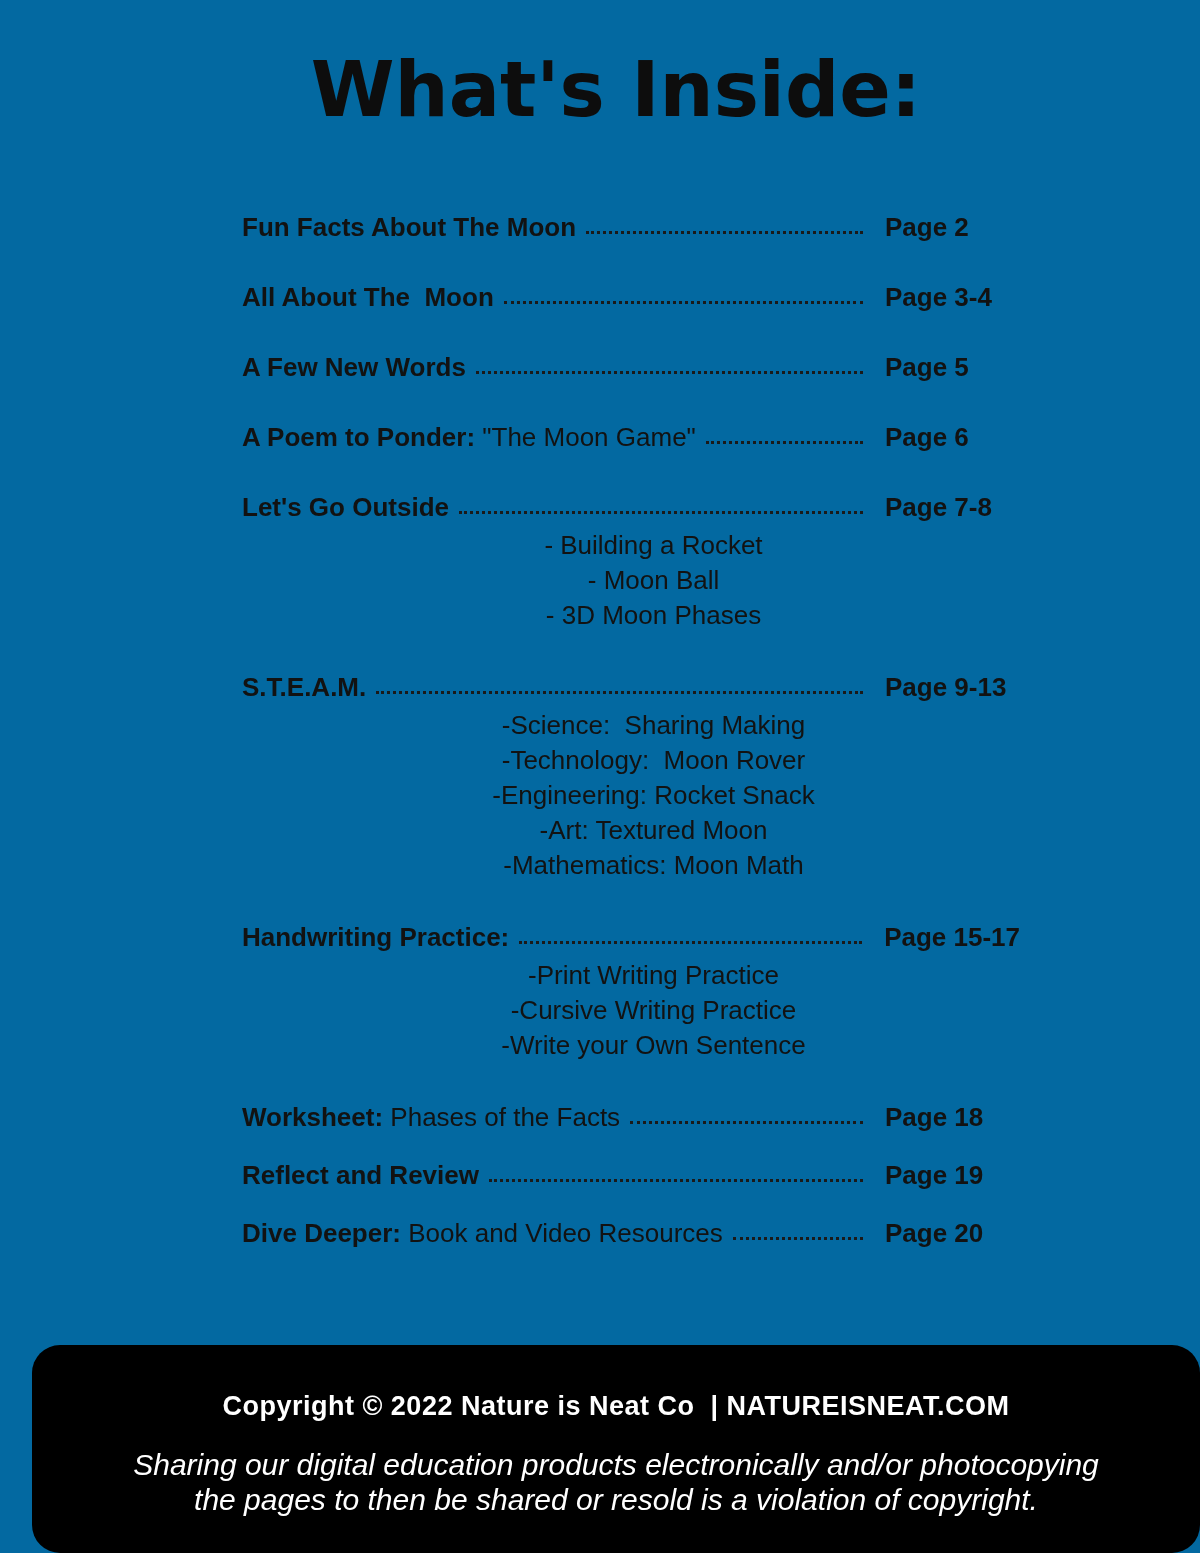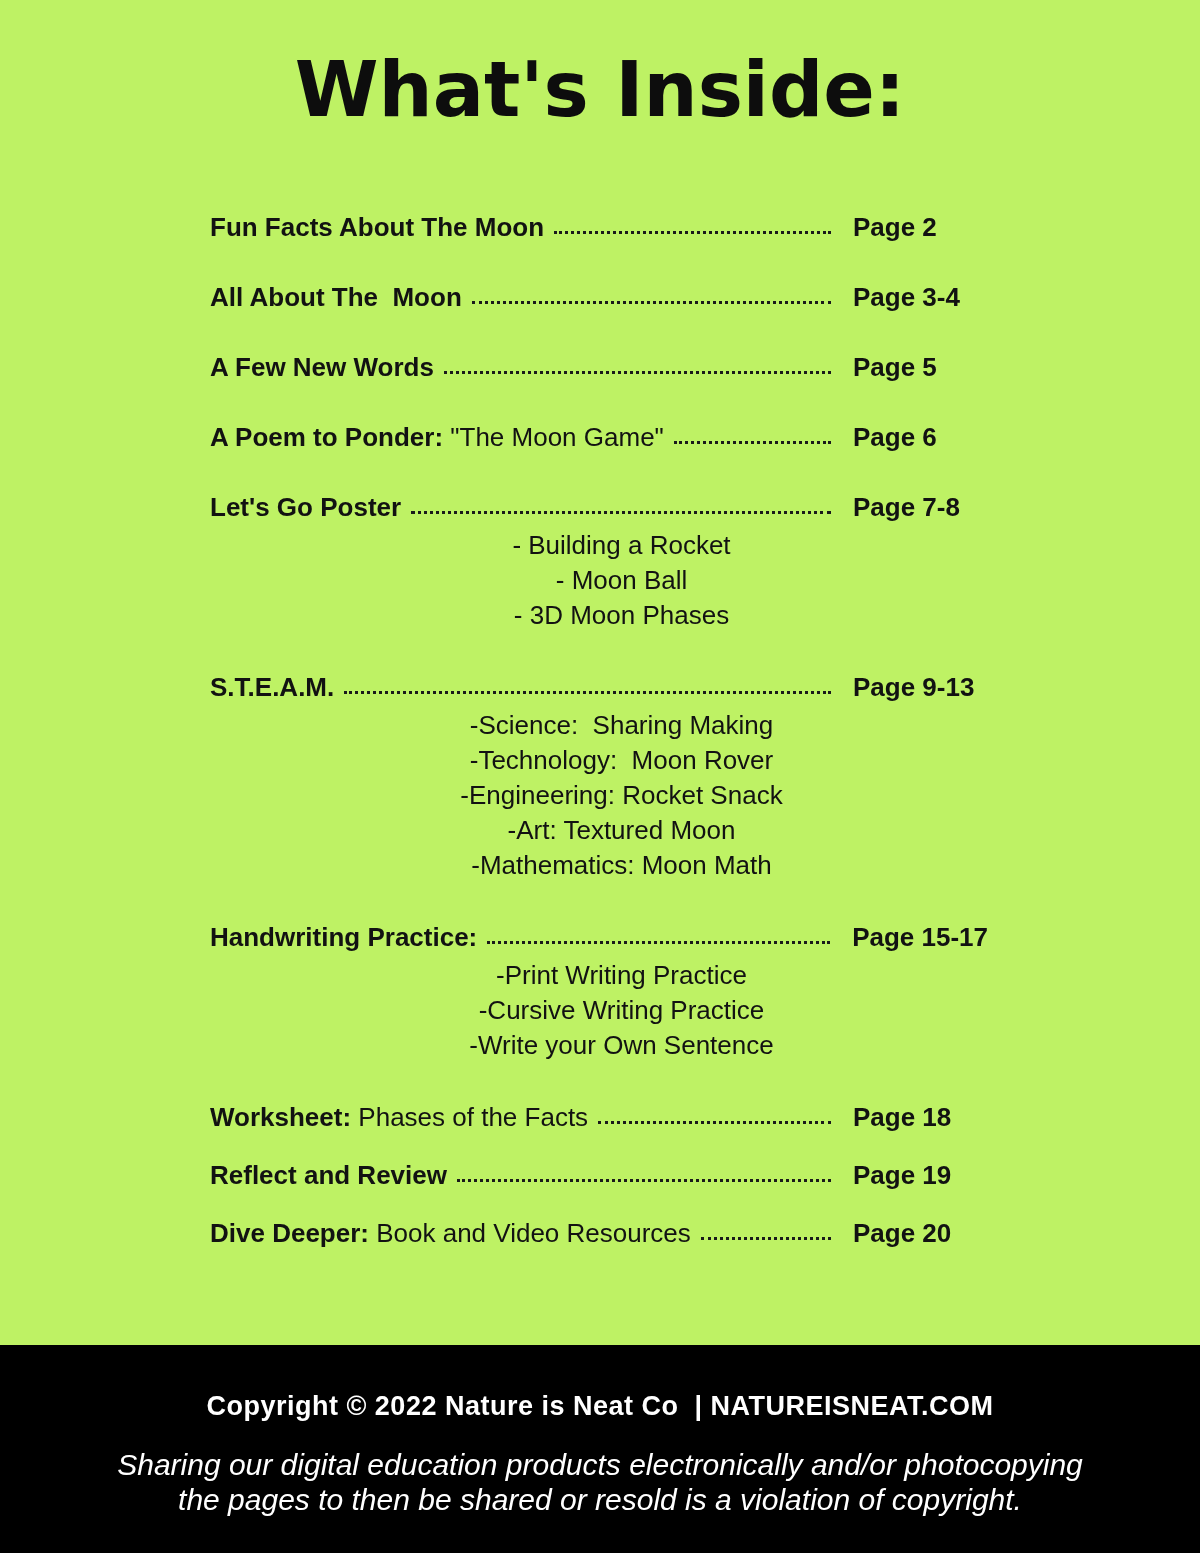--- a/index.html
+++ b/index.html
@@ -63,39 +63,40 @@
     line-height: 35px;
     font-weight: 400;
     text-align: center;
   }
   .subitems li { white-space: pre; }
   .footer {
     margin-top: auto;
     width: 100%;
     text-align: center;
     padding: 46px 40px 36px 40px;
+    border-radius: 28px;
   }
   .footer-copyright {
     font-size: 27px;
     font-weight: 700;
     letter-spacing: 0.5px;
     white-space: pre;
   }
   .footer-notice {
     margin-top: 25px;
     font-style: italic;
     font-size: 30px;
     line-height: 35px;
     font-weight: 400;
   }
 </style>
 </head>
 <body>
 
-<div class="page" style="background-color: #bef264;">
+<div class="page" style="background-color: #0369a1; padding-left: 32px;">
 
   <h1 class="title">What's Inside:</h1>
 
   <div class="toc" id="toc">
   <div class="toc-entry">
     <div class="toc-row">
       <span class="toc-label"><b class="label-bold">Fun Facts About The Moon</b><span class="label-regular"></span></span>
       <span class="leader"></span>
       <span class="page-num">Page 2</span>
     </div>
@@ -124,21 +125,21 @@
     <div class="toc-row">
       <span class="toc-label"><b class="label-bold">A Poem to Ponder:</b><span class="label-regular"> "The Moon Game"</span></span>
       <span class="leader"></span>
       <span class="page-num">Page 6</span>
     </div>
 
   </div>
 
   <div class="toc-entry">
     <div class="toc-row">
-      <span class="toc-label"><b class="label-bold">Let's Go Poster</b><span class="label-regular"></span></span>
+      <span class="toc-label"><b class="label-bold">Let's Go Outside</b><span class="label-regular"></span></span>
       <span class="leader"></span>
       <span class="page-num">Page 7-8</span>
     </div>
     <ul class="subitems">
           <li>- Building a Rocket</li>
           <li>- Moon Ball</li>
           <li>- 3D Moon Phases</li>
         </ul>
   </div>
 

